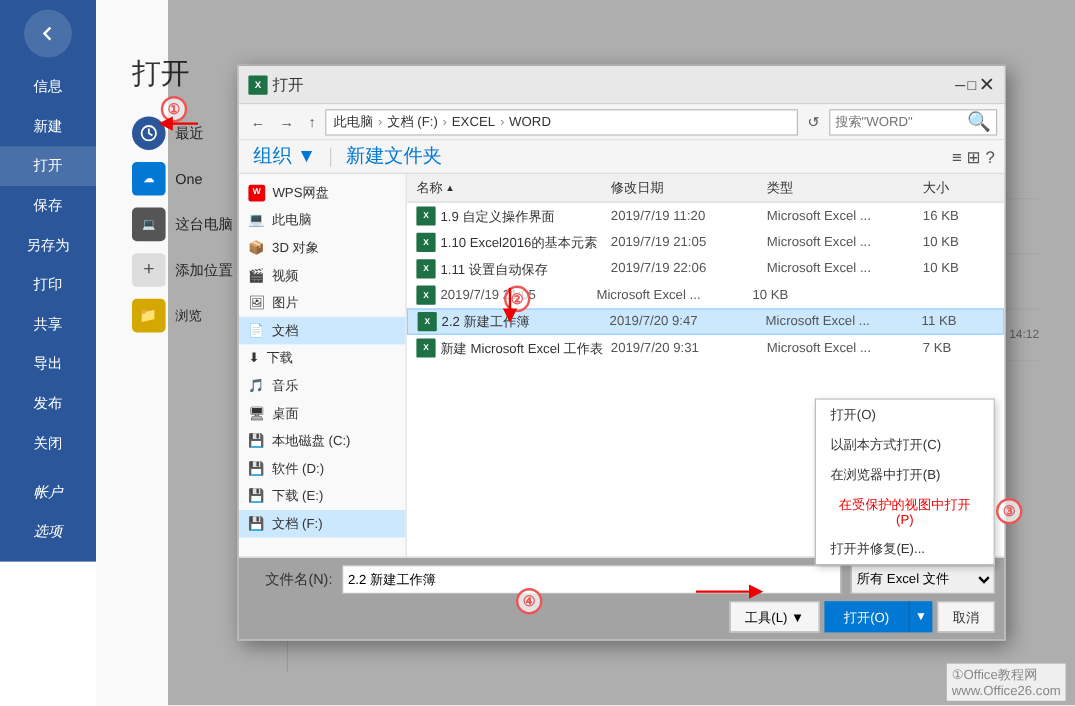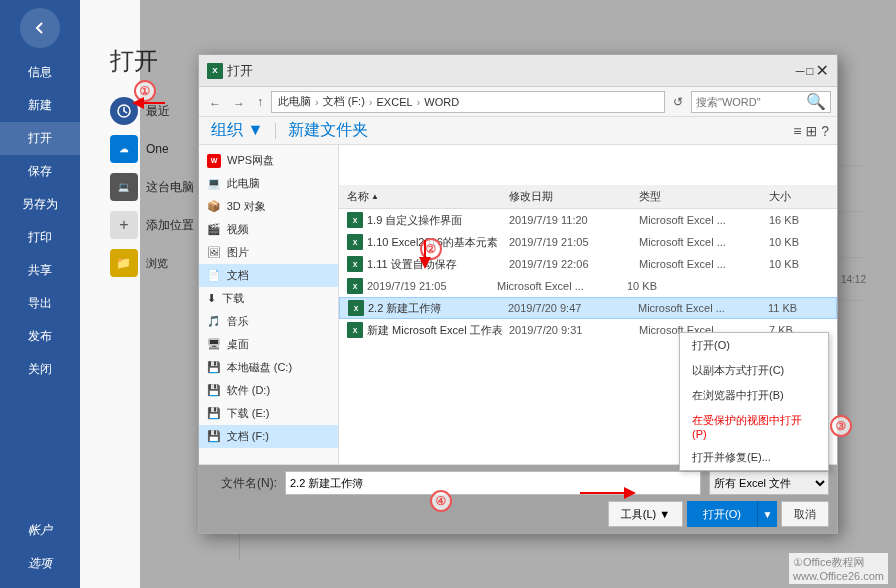--- a/index.html
+++ b/index.html
@@ -2,21 +2,21 @@
 <html><head>
   <meta charset="utf-8">
   <style>
     * { box-sizing: border-box; margin: 0; padding: 0; }
     body { width: 896px; height: 588px; overflow: hidden; font-family: 'Microsoft YaHei', SimHei, sans-serif; background: #fff; display: flex; }
 
     
     .sidebar {
       width: 80px;
       background: #2b579a;
-      height: 588px;
+      height: 468px;
       display: flex;
       flex-direction: column;
       align-items: center;
       padding-top: 8px;
       position: relative;
     }
     .sidebar-back {
       width: 40px; height: 40px;
       background: rgba(255,255,255,0.15);
       border-radius: 50%;
@@ -179,21 +179,20 @@
       font-size: 11px; color: #333;
       gap: 6px;
     }
     .left-nav-item.selected { background: #cce8ff; }
 
     
     .file-list {
       flex: 1;
       overflow-y: auto;
       background: white;
-      margin-top: 40px;
     }
     .file-list-header {
       display: flex; align-items: center;
       padding: 2px 8px;
       background: #f0f0f0;
       border-bottom: 1px solid #ddd;
       font-size: 11px; color: #333;
       height: 24px;
     }
     .col-name { flex: 2; cursor: pointer; display: flex; align-items: center; gap: 2px; }
@@ -271,21 +270,21 @@
       background: white;
       border: 1px solid #bbb;
       box-shadow: 2px 2px 6px rgba(0,0,0,0.2);
       z-index: 200;
     }
     .context-menu-item {
       padding: 5px 12px;
       font-size: 11px; color: #333;
       cursor: pointer;
     }
-    .context-menu-item.highlighted { color: #e00; }
+    .context-menu-item.highlighted { color: #e00; text-align: center; }
 
     
     .recent-list { margin-top: 4px; }
 
     
     .circle-num {
       width: 22px; height: 22px;
       border-radius: 50%;
       border: 2px solid #e55;
       color: #e55;

